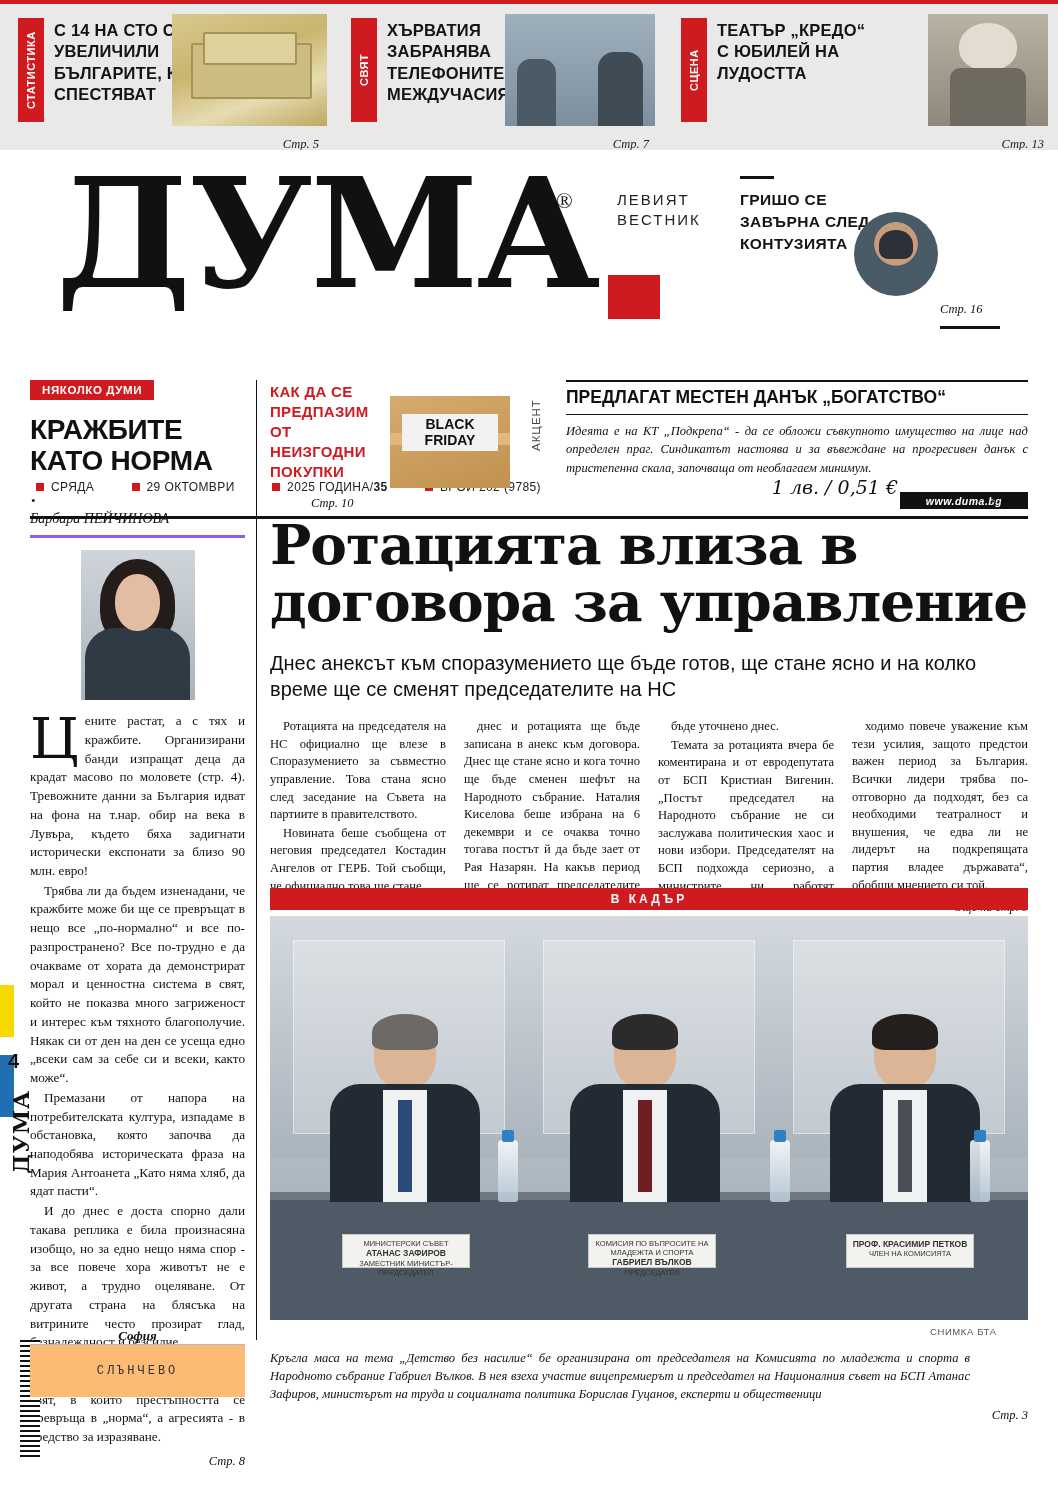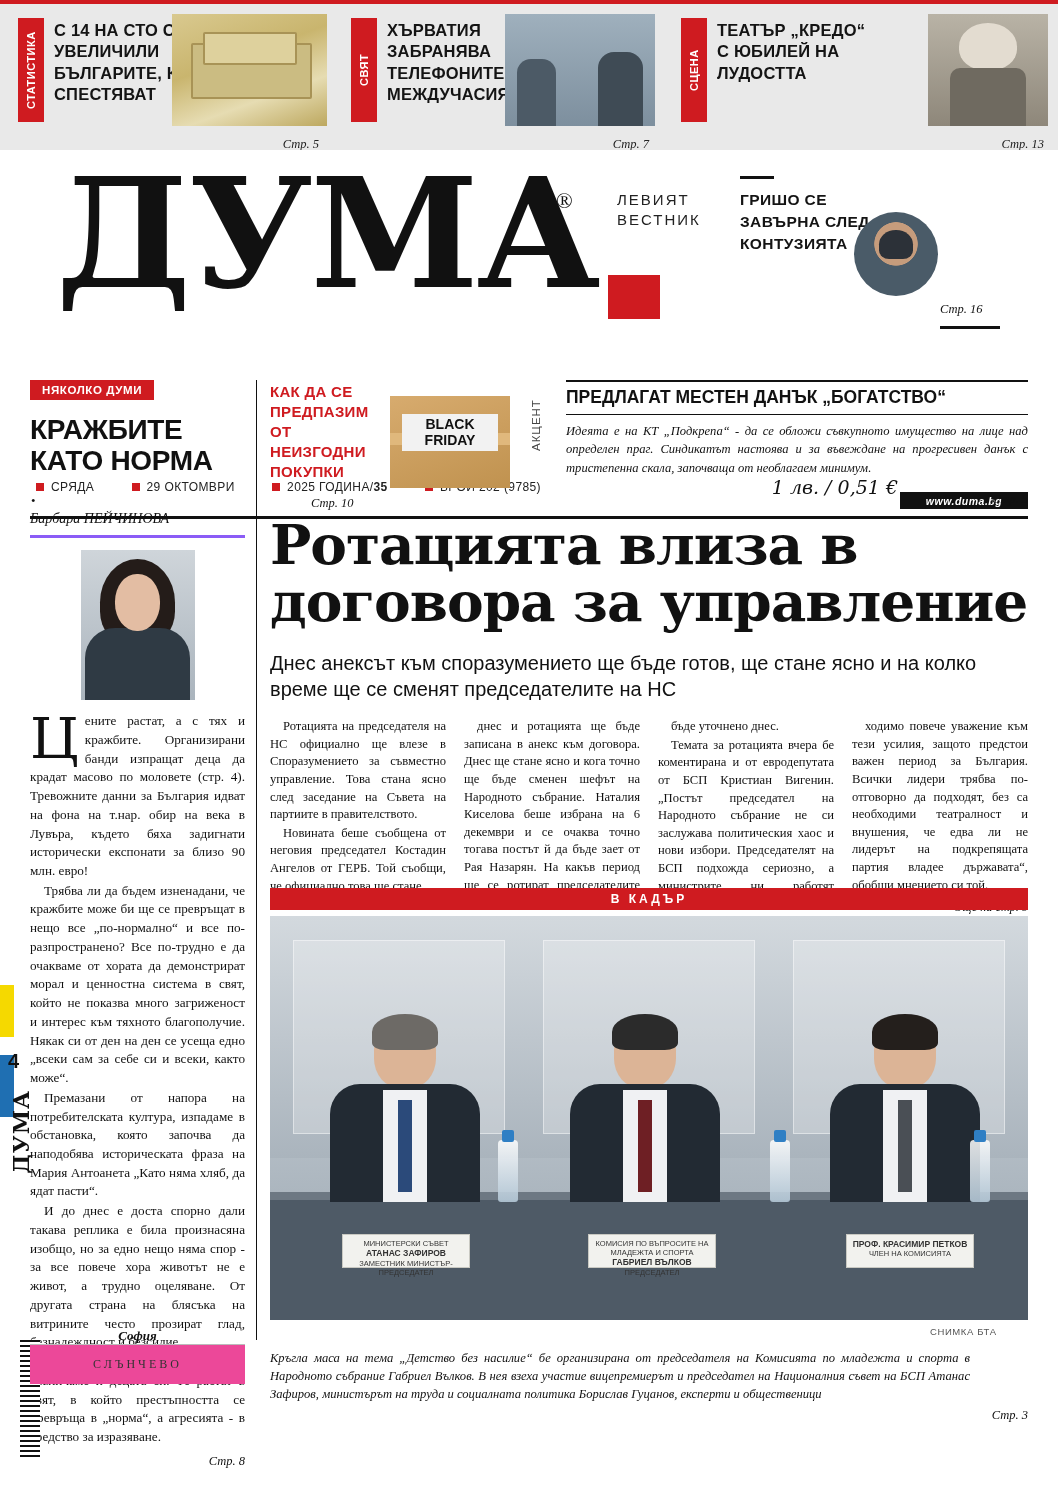--- a/index.html
+++ b/index.html
@@ -151,22 +151,22 @@
   .op-body p { margin:0 0 1px; text-indent:14px; }
   .dropcap {
     float:left; font-family:"DejaVu Serif", serif; font-size:56px; line-height:.82;
     padding:4px 6px 0 0; font-weight:normal;
   }
   .op-page { text-align:right; font-style:italic; font-size:12.5px; margin-top:6px; }
 
   
   .weather { position:absolute; left:30px; top:1328px; width:215px; }
   .w-city { text-align:center; font-style:italic; font-weight:bold; font-size:13px; border-bottom:1px solid #bbb; }
-  .w-cond { text-align:center; background:#ec4899; font-family:Liberation Serif, serif;
-            font-size:12px; letter-spacing:3px; padding:12px 0; color:#333; }
+  .w-cond { text-align:center; background:#fdba74; font-family:Liberation Mono, monospace;
+            font-size:12px; letter-spacing:3px; padding:19px 0; color:#333; }
   .w-row { position:relative; height:95px; }
   .w-min { position:absolute; left:4px; top:26px; font-size:40px; font-family:"Liberation Serif", serif; }
   .w-max { position:absolute; right:4px; top:26px; font-size:40px; font-family:"Liberation Serif", serif; }
   .w-sun { position:absolute; left:50%; margin-left:-22px; top:34px; width:44px; height:44px;
            border-radius:50%; background:#f5c518; box-shadow:0 0 0 5px #fde79a; }
   .thermo { position:absolute; top:42px; width:10px; height:44px; border-radius:5px; }
   .thermo.blue { left:62px; background:linear-gradient(180deg,#cfe6f5,#3f8fd0); }
   .thermo.red  { right:62px; background:linear-gradient(180deg,#f7cfcf,#cf1b20); }
 
   

